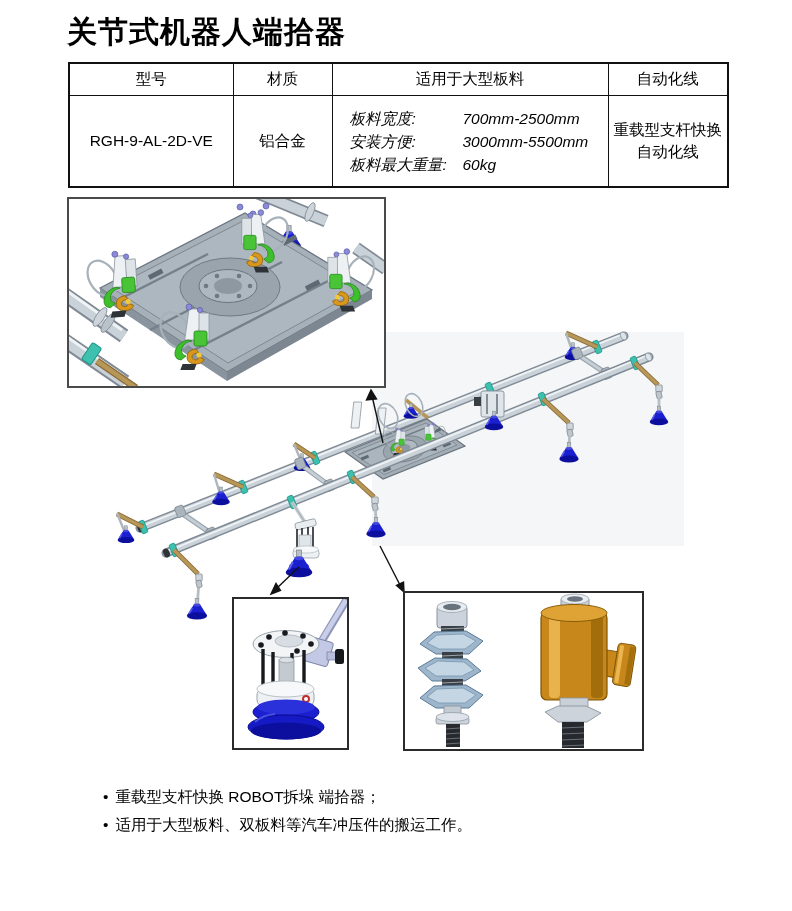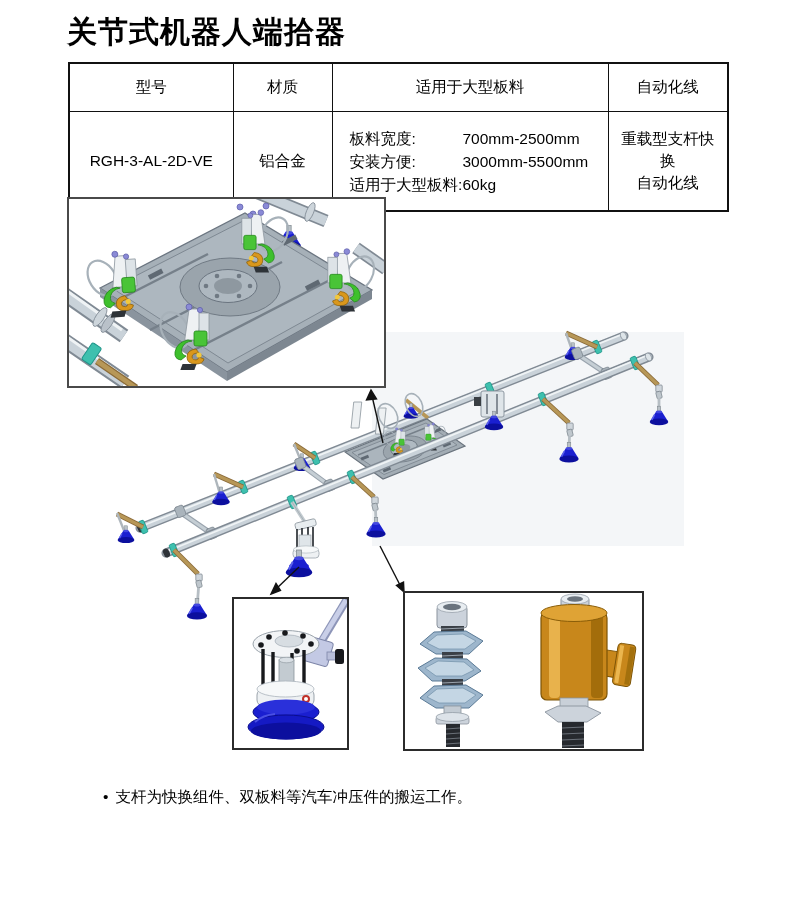--- a/index.html
+++ b/index.html
@@ -11,26 +11,26 @@
     position:absolute;left:67px;top:12px;
     font-size:30px;font-weight:bold;letter-spacing:1px;white-space:nowrap;
   }
   table.spec{
     position:absolute;left:68px;top:62px;
     border-collapse:collapse;table-layout:fixed;width:659px;
     border:2px solid #111;
   }
   table.spec td{
     border:1.5px solid #111;font-size:15.5px;vertical-align:middle;
-    padding:8px;
+    padding:0;
   }
   td.c{text-align:center;}
   tr.hdr td{height:31px;}
   tr.bod td{height:82px;}
-  .specs-cell{padding:4px 0 4px 17px !important;}
+  .specs-cell{padding:4px 0 4px 17px !important;font-style:italic;}
   .spec-line{line-height:23px;white-space:nowrap;}
   .spec-label{display:inline-block;width:113px;}
   .auto-cell div{line-height:22px;text-align:center;}
   .figure-wrap{position:absolute;left:0;top:190px;width:792px;height:580px;}
   .bullets{position:absolute;left:103px;top:783px;font-size:15.5px;}
   .bullet-line{line-height:28px;white-space:nowrap;}
   .bullet-marker{margin-right:7px;}
 </style>
 </head>
 <body>
@@ -45,31 +45,31 @@
       <col style="width:120px">
     </colgroup>
   <tbody>
       <tr class="hdr">
     <td class="c">型号</td>
     <td class="c">材质</td>
     <td class="c">适用于大型板料</td>
     <td class="c">自动化线</td>
   </tr>
   <tr class="bod">
-    <td class="c">RGH-3-AL-2D-VE</td>
+    <td class="c">RGH-9-AL-2D-VE</td>
     <td class="c">铝合金</td>
     <td class="specs-cell">
       <div class="spec-line">
         <span class="spec-label">板料宽度:</span><span>700mm-2500mm</span>
       </div>
       <div class="spec-line">
         <span class="spec-label">安装方便:</span><span>3000mm-5500mm</span>
       </div>
       <div class="spec-line">
-        <span class="spec-label">适用于大型板料:</span><span>60kg</span>
+        <span class="spec-label">板料最大重量:</span><span>60kg</span>
       </div>
     </td>
     <td class="c auto-cell">
       <div>重载型支杆快换</div>
       <div>自动化线</div>
     </td>
   </tr>
 </tbody>
   </table>
 
@@ -430,14 +430,15 @@
         <line x1="562" y1="734" x2="584" y2="733" stroke="#6a7078" stroke-width="1.2"></line>
         <line x1="562" y1="740" x2="584" y2="739" stroke="#6a7078" stroke-width="1.2"></line>
         <line x1="562" y1="746" x2="584" y2="745" stroke="#6a7078" stroke-width="1.2"></line>
       </g>
     </g>
   </g>
 </svg>
 </div>
 
 <div class="bullets">
-  <div class="bullet-line"><span class="bullet-marker">•</span><span>支杆为快换组件、双板料等汽车冲压件的搬运工作。</span></div>
+  <div class="bullet-line"><span class="bullet-marker">•</span><span>重载型支杆快换 ROBOT拆垛 端拾器；</span></div>
+  <div class="bullet-line"><span class="bullet-marker">•</span><span>适用于大型板料、双板料等汽车冲压件的搬运工作。</span></div>
 </div>
 
 </body></html>

